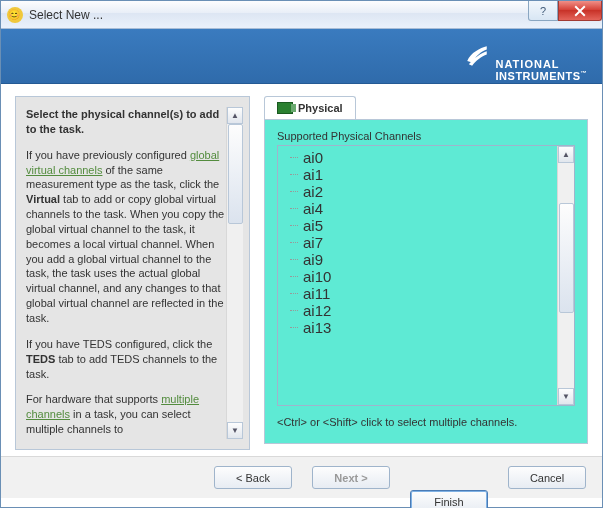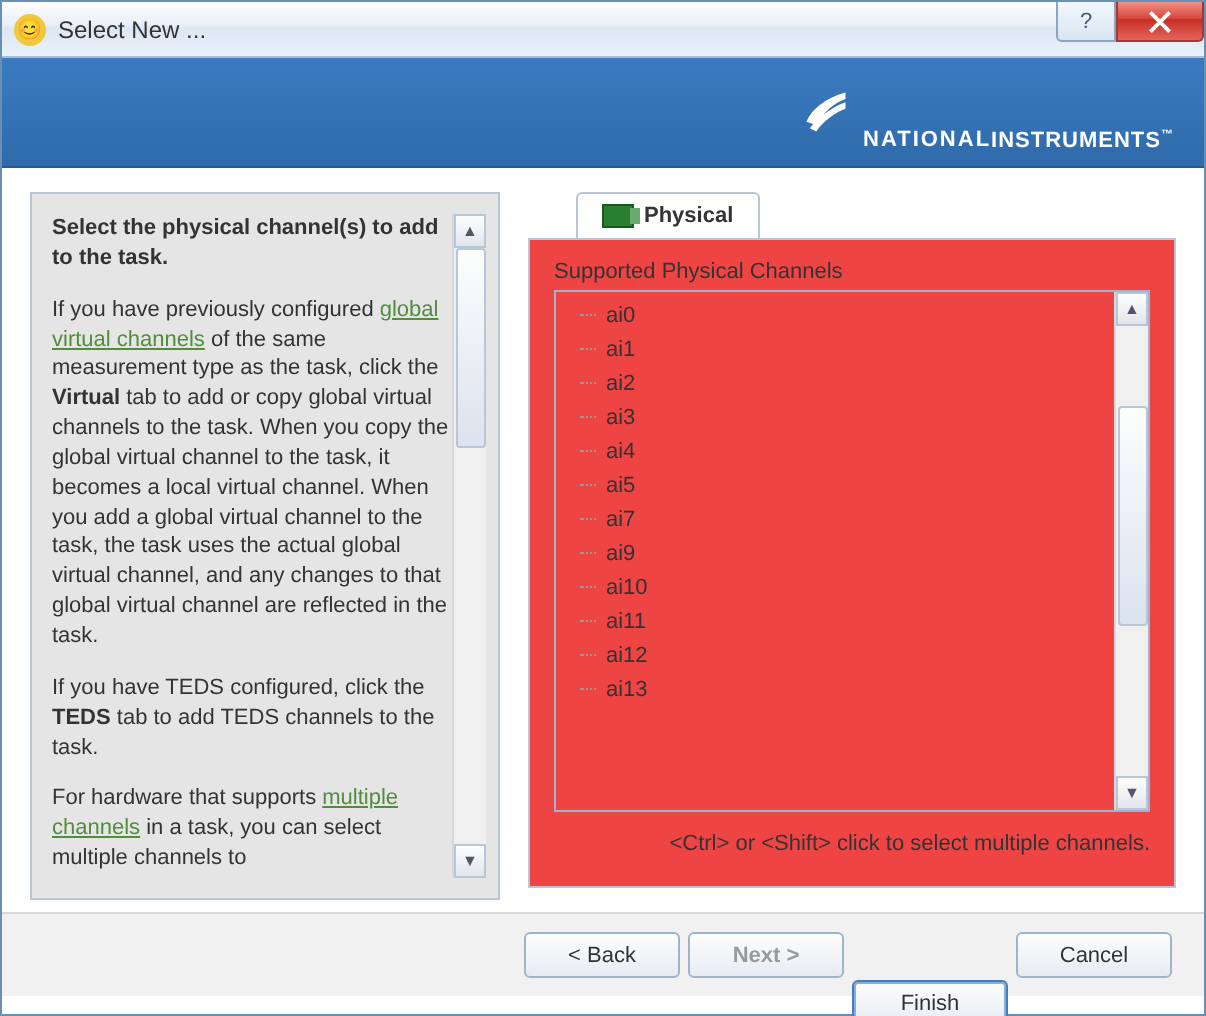--- a/index.html
+++ b/index.html
@@ -25,21 +25,21 @@
   .win-btn.close svg { width: 12px; height: 12px; }
 
   
   .banner {
     height: 55px; background: linear-gradient(to bottom, #3a7bbf, #2f6bab);
     display: flex; justify-content: flex-end; align-items: center; padding-right: 15px;
     border-bottom: 1px solid #245a94;
   }
   .ni-logo { display: flex; align-items: center; color: #fff; }
   .ni-eagle { width: 26px; height: 26px; margin-right: 6px; }
-  .ni-text { display: flex; flex-direction: row; line-height: 1; margin-top: 29px; }
+  .ni-text { display: flex; flex-direction: column; line-height: 1; margin-top: 29px; }
   .ni-text .l1 { font-size: 11px; font-weight: bold; letter-spacing: 1px; }
   .ni-text .l2 { font-size: 11px; font-weight: bold; letter-spacing: 0.5px; }
 
   
   .content {
     padding: 12px 14px 12px 14px; display: flex; gap: 14px; height: 372px;
   }
 
   
   .help-panel {
@@ -55,42 +55,42 @@
   .scroll-arrow { height: 17px; width:100%; background: linear-gradient(#fdfdfd,#e1e6ed); border:1px solid #b8c7d8; display:flex;align-items:center;justify-content:center; font-size:8px; color:#556;}
   .scroll-thumb { width: 15px; background: linear-gradient(#fdfdfd,#dbe3ee); border:1px solid #b8c7d8; border-radius:2px;}
   .help-panel .scroll-thumb { height: 100px; margin-top: 0; }
 
   
   .chan-panel { flex: 1; display: flex; flex-direction: column; }
   .tabs { display: flex; }
   .tab {
     padding: 5px 12px; border: 1px solid #b8c7d8; border-bottom: none;
     background: #fff; font-size: 11px; font-weight: bold; color: #333;
-    border-radius: 3px 3px 0 0; display: flex; align-items: center; gap: 5px; margin-left: 24px;
+    border-radius: 3px 3px 0 0; display: flex; align-items: center; gap: 5px;
   }
   .tab-ico { width: 16px; height: 12px; background: #2a8030; border:1px solid #1a5a20; position:relative; }
   .tab-ico::after { content:""; position:absolute; right:-4px; top:1px; width:5px; height:8px; background:#6aa96f; }
   .chan-body {
-    flex: 1; border: 1px solid #b8c7d8; padding: 10px 12px 6px 12px; background: #ef4444;
+    flex: 1; border: 1px solid #b8c7d8; padding: 10px 12px 6px 12px; background: #5eead4;
   }
   .chan-label { font-size: 11px; color: #333; margin-bottom: 3px; }
   .chan-list-wrap { border: 1px solid #9fb4cb; height: 261px; display: flex; }
   .chan-list { flex: 1; overflow: hidden; padding: 3px 0; }
-  .chan-row { display: flex; align-items: center; font-size: 11px; color: #333; height: 17px; padding-left: 22px; position: relative; }
+  .chan-row { display: flex; align-items: center; font-size: 15px; color: #333; height: 17px; padding-left: 22px; position: relative; }
   .chan-row::before { content:""; position:absolute; left:12px; top:8px; width:8px; border-top:1px dotted #999; }
   .chan-row span { padding: 0 3px; }
   .chan-row.selected span { background: #3399ff; color: #fff; }
   .chan-scroll { width: 17px; background: #f0f0f0; border-left:1px solid #d8d8d8;display:flex;flex-direction:column;align-items:center;}
   .chan-scroll .scroll-thumb { height: 110px; margin-top: 40px; }
-  .chan-hint { font-size: 11px; color: #333; text-align: right; margin-top: 10px; }
+  .chan-hint { font-size: 11px; color: #333; text-align: left; margin-top: 10px; }
 
   
   .footer {
     height: 42px; display: flex; justify-content: flex-end; align-items: center;
-    gap: 4px; padding-right: 16px; border-top: 1px solid #d9d9d9; background: #f1f1f1;
+    gap: 20px; padding-right: 16px; border-top: 1px solid #d9d9d9; background: #f1f1f1;
   }
   .dlg-btn {
     min-width: 78px; height: 23px; font-size: 11px; color: #333;
     background: linear-gradient(#fdfdfd,#e7ecf3); border: 1px solid #9fb4cb; border-radius: 3px;
     cursor: pointer;
   }
   .dlg-btn.disabled { color: #999; cursor: default; font-weight: bold; }
   .dlg-btn.default { border-color: #4a7bb5; box-shadow: 0 0 0 1px #7fb1e4 inset; margin-top: 48px; }
 </style>
 </head>
@@ -160,23 +160,20 @@
               <div class="chan-row">
                 <span>ai0</span>
               </div>
               <div class="chan-row">
                 <span>ai1</span>
               </div>
               <div class="chan-row">
                 <span>ai2</span>
               </div>
               <div class="chan-row">
-                <span>ai3</span>
-              </div>
-              <div class="chan-row">
                 <span>ai4</span>
               </div>
               <div class="chan-row">
                 <span>ai5</span>
               </div>
               <div class="chan-row">
                 <span>ai7</span>
               </div>
               <div class="chan-row">
                 <span>ai9</span>

